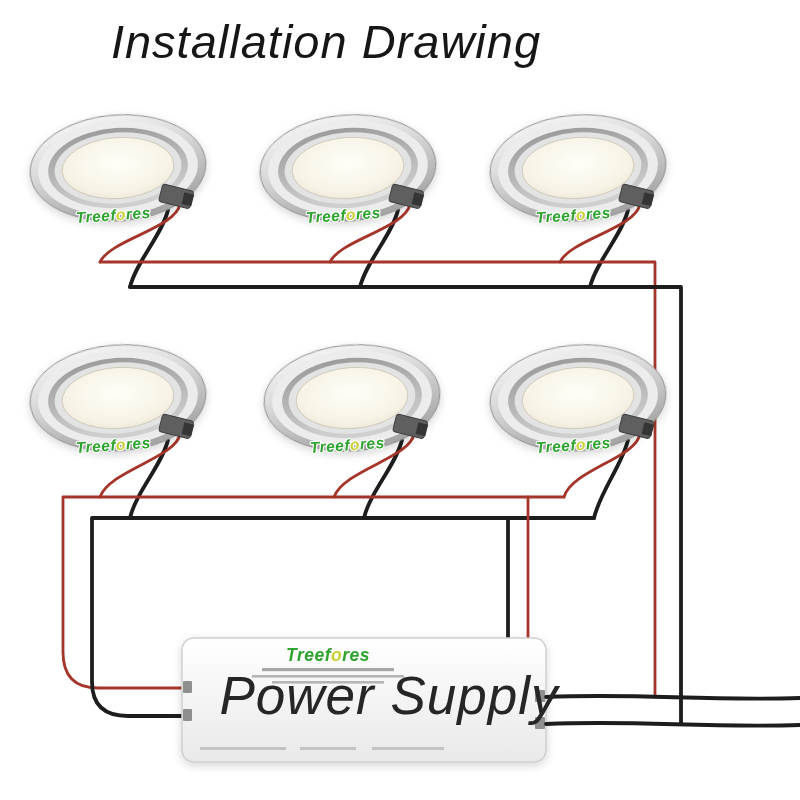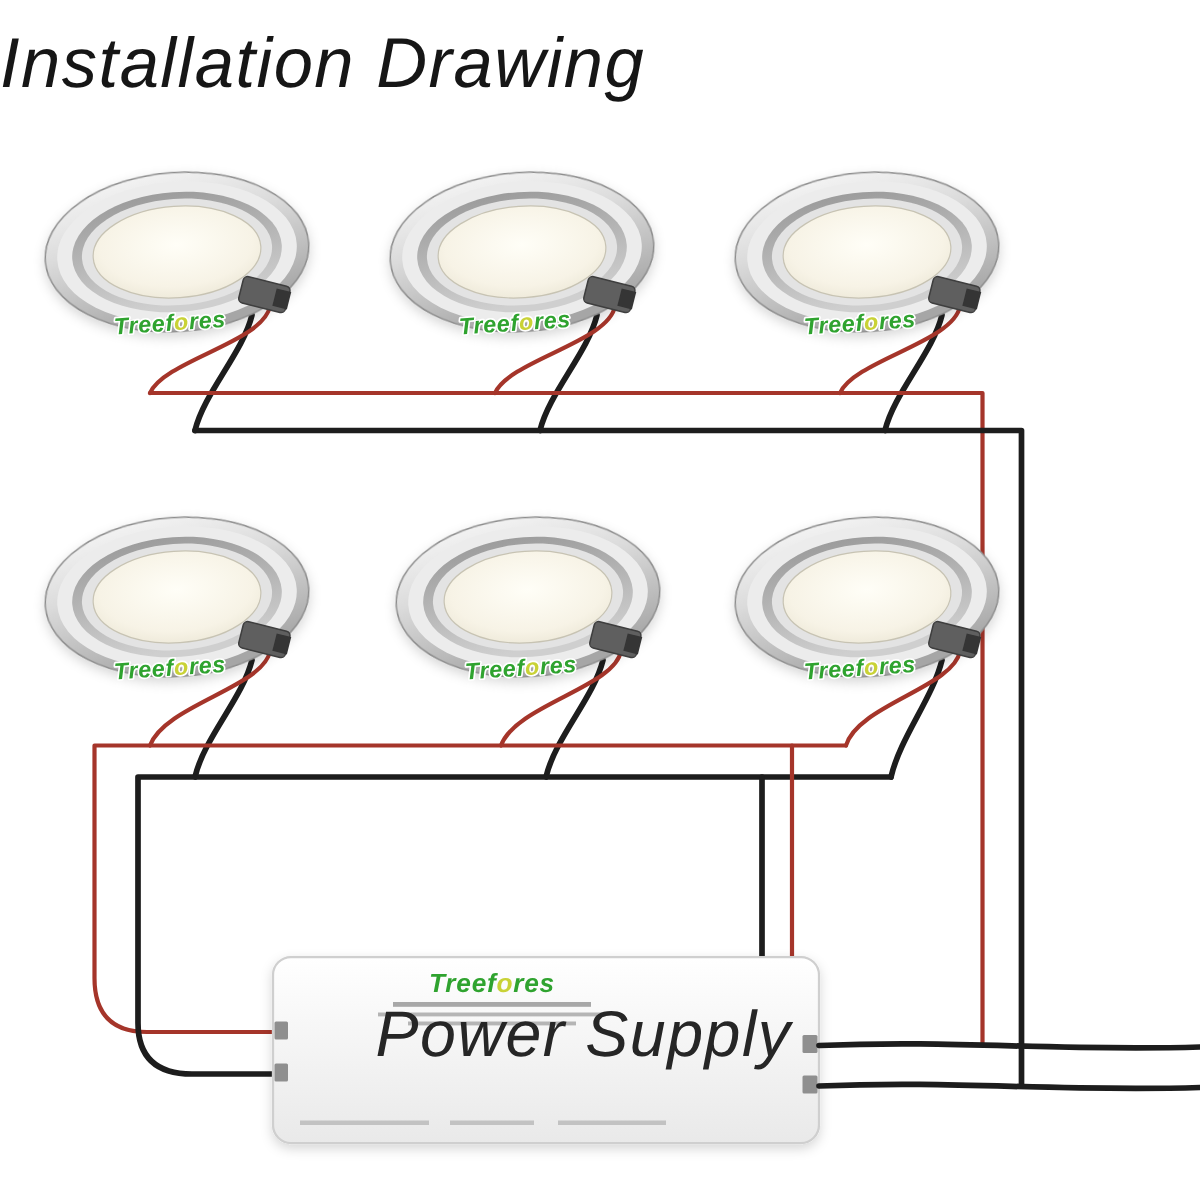--- a/index.html
+++ b/index.html
@@ -3,26 +3,26 @@
 <meta charset="utf-8">
 <style>
   html,body{margin:0;padding:0;}
   body{
     width:800px;height:800px;background:#ffffff;position:relative;overflow:hidden;
     font-family:"Liberation Sans",sans-serif;
   }
   .stage{position:absolute;left:0;top:0;width:800px;height:800px;}
   svg{position:absolute;left:0;top:0;font-family:"Liberation Sans",sans-serif;}
   .title{
-    position:absolute;top:14px;left:0;width:652px;
+    position:absolute;top:14px;left:0;width:652px;text-align:center;
     font-style:italic;font-size:47px;line-height:1.2;color:#161616;letter-spacing:1px;
   }
   .psu-label{
     position:absolute;top:666px;left:0;width:778px;text-align:center;
-    font-style:italic;font-size:43px;line-height:1.15;color:#262626;letter-spacing:1px;
+    font-style:italic;font-size:53px;line-height:1.15;color:#262626;letter-spacing:1px;
   }
   .wire{fill:none;stroke-linecap:round;stroke-linejoin:round;}
   .wire.black{stroke:#1d1d1d;stroke-width:3.8;}
   .wire.red{stroke:#a5352a;stroke-width:2.8;}
 </style>
 </head>
 <body>
 
 <div class="stage">
 

